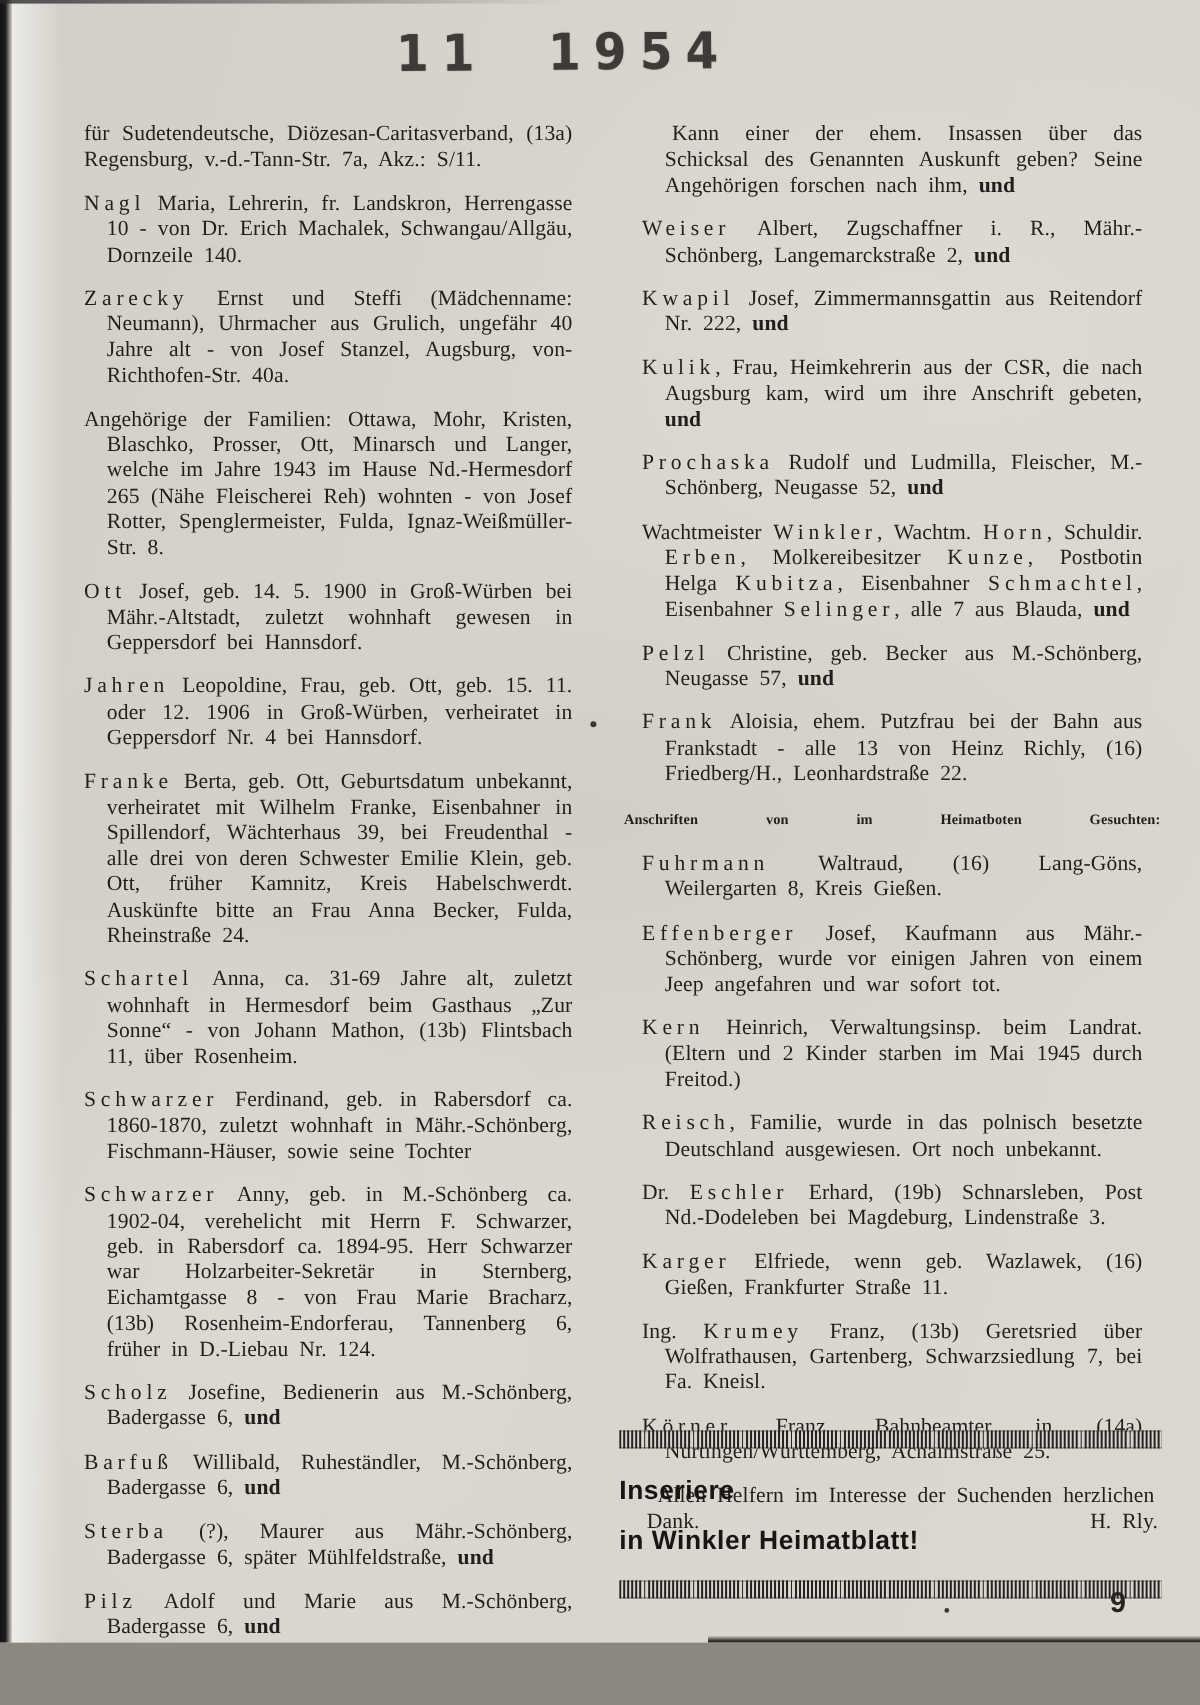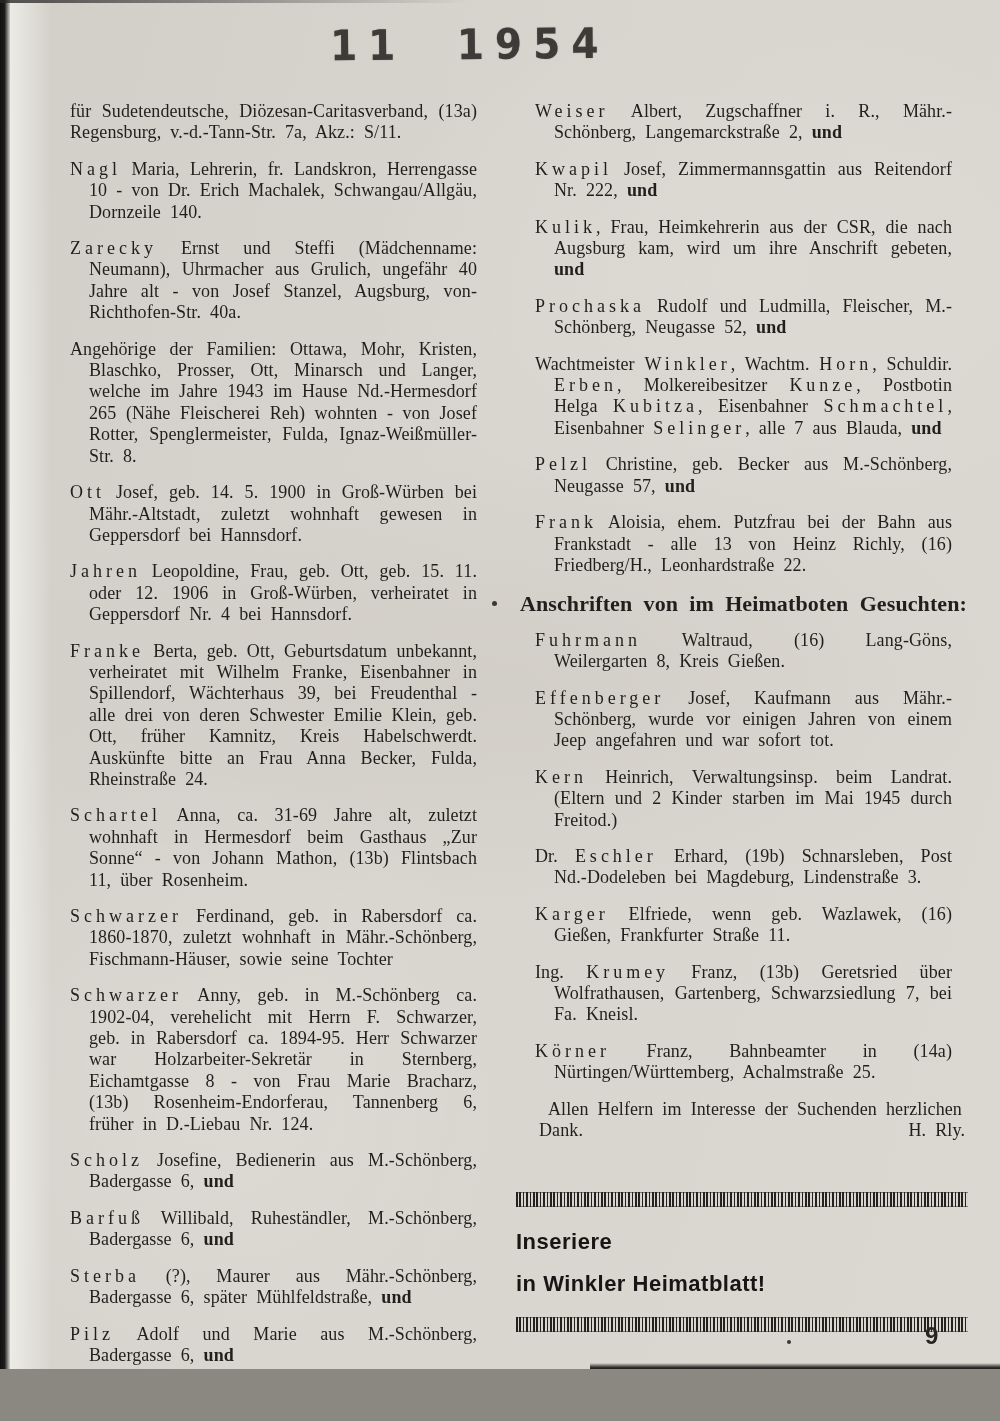--- a/index.html
+++ b/index.html
@@ -38,21 +38,21 @@
   .col-right { left:520px; width:447px; }
 
   p.entry { margin:15px; text-align:justify; }
   p.hang  { padding-left:19px; text-indent:-19px; }
   p.flush { padding:0; text-indent:0; }
   p.cont  { padding-left:19px; text-indent:6px; }
   .sp { letter-spacing:4px; }
   .b  { font-weight:bold; }
 
   .heading { font-weight:bold; text-align:justify; text-align-last:justify;
-    margin:17px 0 12px; padding:0; font-size:22px; }
+    margin:17px 0 12px; padding:0; font-size:12px; }
 
   p.closing { margin:0; padding-left:19px; text-indent:9px; text-align:left; position:relative; }
   .signature { position:absolute; right:2px; bottom:0; text-indent:0;margin-left:47px; }
 
   .ad { position:absolute; left:516px; top:1192px; width:452px; }
   .hatch-bar { height:13px;
     background:repeating-linear-gradient(90deg, #23221f 0 1.6px, rgba(216,213,206,0.9) 1.6px 3.4px);
     border-top:1px solid rgba(35,34,31,0.5); border-bottom:1px solid rgba(35,34,31,0.5); }
   .ad-text { margin:14px 0 12px; text-align:left;
     font-family:"Liberation Sans", sans-serif; font-weight:bold;
@@ -88,33 +88,35 @@
       <p class="entry hang"><span class="sp">Schwarzer</span><span class=""> Anny, geb. in M.-Schönberg ca. 1902-04, verehelicht mit Herrn F. Schwarzer, geb. in Rabersdorf ca. 1894-95. Herr Schwarzer war Holzarbeiter-Sekretär in Sternberg, Eichamtgasse 8 - von Frau Marie Bracharz, (13b) Rosenheim-Endorferau, Tannenberg 6, früher in D.-Liebau Nr. 124.</span></p>
       <p class="entry hang"><span class="sp">Scholz</span><span class=""> Josefine, Bedienerin aus M.-Schönberg, Badergasse 6, </span><span class="b">und</span></p>
       <p class="entry hang"><span class="sp">Barfuß</span><span class=""> Willibald, Ruheständler, M.-Schönberg, Badergasse 6, </span><span class="b">und</span></p>
       <p class="entry hang"><span class="sp">Sterba</span><span class=""> (?), Maurer aus Mähr.-Schönberg, Badergasse 6, später Mühlfeldstraße, </span><span class="b">und</span></p>
       <p class="entry hang"><span class="sp">Pilz</span><span class=""> Adolf und Marie aus M.-Schönberg, Badergasse 6, </span><span class="b">und</span></p>
       <p class="entry hang"><span class="sp">Jackwerth</span><span class=""> Engelbert, Pflegling im Bürgerversorgungshaus in M.-Schönberg, Urtlaufstr. 34, geb. am 5. 5. 1885 in Petersdorf/T.</span></p>
     </div>
 
   <div class="col col-right">
     <div id="right-entries-1">
+        <p class="entry cont"><span class="">Kann einer der ehem. Insassen über das Schicksal des Genannten Auskunft geben? Seine Angehörigen forschen nach ihm, </span><span class="b">und</span></p>
         <p class="entry hang"><span class="sp">Weiser</span><span class=""> Albert, Zugschaffner i. R., Mähr.-Schönberg, Langemarckstraße 2, </span><span class="b">und</span></p>
         <p class="entry hang"><span class="sp">Kwapil</span><span class=""> Josef, Zimmermannsgattin aus Reitendorf Nr. 222, </span><span class="b">und</span></p>
         <p class="entry hang"><span class="sp">Kulik</span><span class="">, Frau, Heimkehrerin aus der CSR, die nach Augsburg kam, wird um ihre Anschrift gebeten, </span><span class="b">und</span></p>
         <p class="entry hang"><span class="sp">Prochaska</span><span class=""> Rudolf und Ludmilla, Fleischer, M.-Schönberg, Neugasse 52, </span><span class="b">und</span></p>
         <p class="entry hang"><span class="">Wachtmeister </span><span class="sp">Winkler</span><span class="">, Wachtm. </span><span class="sp">Horn</span><span class="">, Schuldir. </span><span class="sp">Erben</span><span class="">, Molkereibesitzer </span><span class="sp">Kunze</span><span class="">, Postbotin Helga </span><span class="sp">Kubitza</span><span class="">, Eisenbahner </span><span class="sp">Schmachtel</span><span class="">, Eisenbahner </span><span class="sp">Selinger</span><span class="">, alle 7 aus Blauda, </span><span class="b">und</span></p>
         <p class="entry hang"><span class="sp">Pelzl</span><span class=""> Christine, geb. Becker aus M.-Schönberg, Neugasse 57, </span><span class="b">und</span></p>
         <p class="entry hang"><span class="sp">Frank</span><span class=""> Aloisia, ehem. Putzfrau bei der Bahn aus Frankstadt - alle 13 von Heinz Richly, (16) Friedberg/H., Leonhardstraße 22.</span></p>
       </div>
     <p class="heading">Anschriften von im Heimatboten Gesuchten:</p>
     <div id="right-entries-2">
         <p class="entry hang"><span class="sp">Fuhrmann</span><span class=""> Waltraud, (16) Lang-Göns, Weilergarten 8, Kreis Gießen.</span></p>
         <p class="entry hang"><span class="sp">Effenberger</span><span class=""> Josef, Kaufmann aus Mähr.-Schönberg, wurde vor einigen Jahren von einem Jeep angefahren und war sofort tot.</span></p>
         <p class="entry hang"><span class="sp">Kern</span><span class=""> Heinrich, Verwaltungsinsp. beim Landrat. (Eltern und 2 Kinder starben im Mai 1945 durch Freitod.)</span></p>
+        <p class="entry hang"><span class="sp">Reisch</span><span class="">, Familie, wurde in das polnisch besetzte Deutschland ausgewiesen. Ort noch unbekannt.</span></p>
         <p class="entry hang"><span class="">Dr. </span><span class="sp">Eschler</span><span class=""> Erhard, (19b) Schnarsleben, Post Nd.-Dodeleben bei Magdeburg, Lindenstraße 3.</span></p>
         <p class="entry hang"><span class="sp">Karger</span><span class=""> Elfriede, wenn geb. Wazlawek, (16) Gießen, Frankfurter Straße 11.</span></p>
         <p class="entry hang"><span class="">Ing. </span><span class="sp">Krumey</span><span class=""> Franz, (13b) Geretsried über Wolfrathausen, Gartenberg, Schwarzsiedlung 7, bei Fa. Kneisl.</span></p>
         <p class="entry hang"><span class="sp">Körner</span><span class=""> Franz, Bahnbeamter in (14a) Nürtingen/Württemberg, Achalmstraße 25.</span></p>
       </div>
     <p class="closing">
       <span>Allen Helfern im Interesse der Suchenden herzlichen Dank.</span>
       <span class="signature">H. Rly.</span>
     </p>
   </div>

